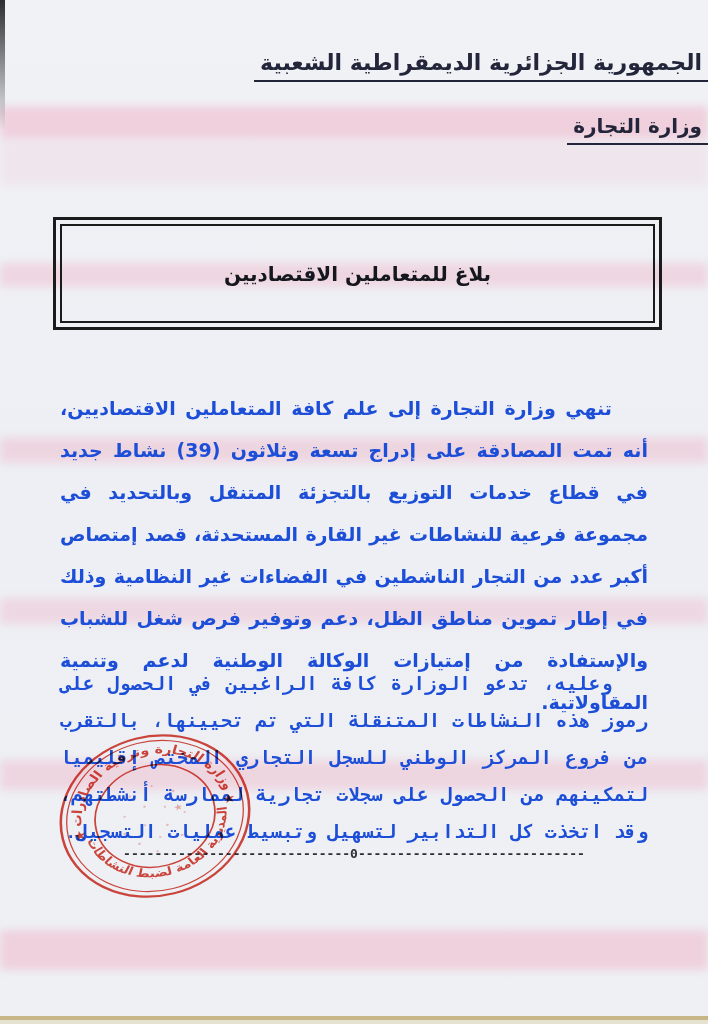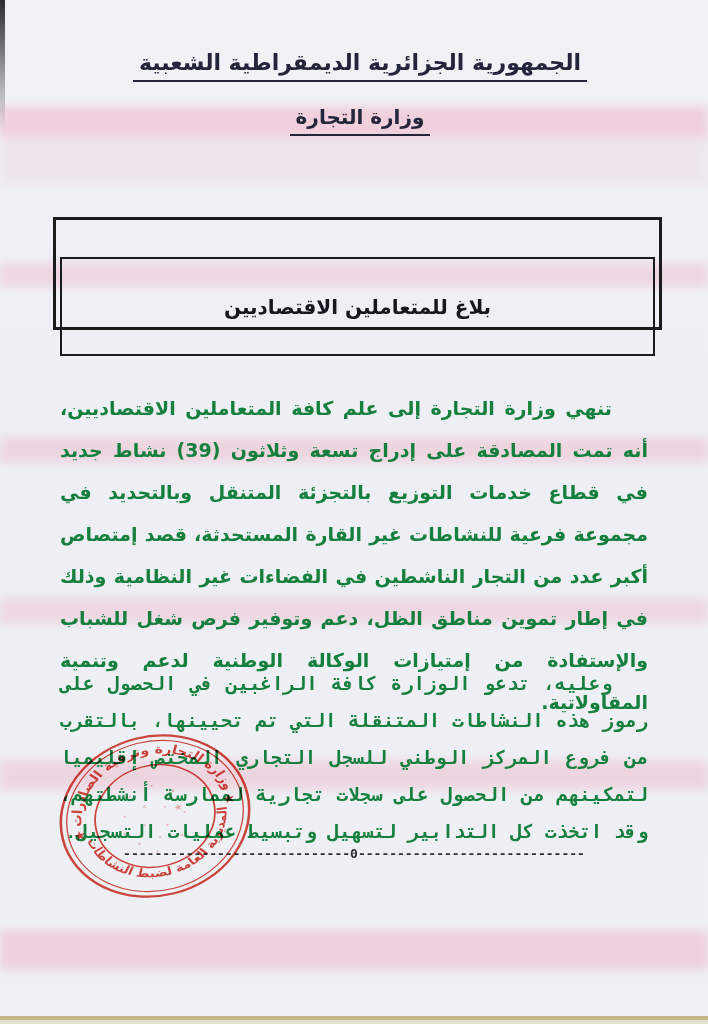--- a/index.html
+++ b/index.html
@@ -11,35 +11,35 @@
   }
   .page{position:absolute;inset:0;}
   
   .pink-band{position:absolute;left:0;right:0;background:#f09bb4;filter:blur(4px);pointer-events:none;z-index:0;}
   .edge-shadow{position:absolute;left:0;top:0;width:5px;height:130px;
     background:linear-gradient(180deg,rgba(10,10,12,.85),rgba(10,10,12,0));z-index:3;}
   .bottom-strip{position:absolute;left:0;right:0;top:1016px;height:4px;background:#bfad72;opacity:.85;z-index:3;}
   .bottom-strip2{position:absolute;left:0;right:0;top:1020px;height:4px;background:#e6e2d2;z-index:3;}
 
   
-  .hdr{position:absolute;left:0;right:0;text-align:center;z-index:1;color:#23263a;padding-left:12px;}
+  .hdr{position:absolute;left:0;right:0;text-align:right;z-index:1;color:#23263a;padding-left:12px;}
   .hdr .u{display:inline-block;border-bottom:2px solid #23263a;padding:0 6px 5px 6px;font-weight:bold;}
   .hdr1{top:50px;font-size:22px;}
-  .hdr2{top:105px;font-size:20px;}
+  .hdr2{top:114px;font-size:20px;}
 
   
   .title-box{position:absolute;left:53px;top:217px;width:609px;height:113px;
     box-sizing:border-box;border:3px solid #191c1b;padding:4px;z-index:1;}
   .title-box-inner{box-sizing:border-box;width:100%;height:100%;border:2px solid #191c1b;
-    display:flex;align-items:center;justify-content:center;margin-top:33px;}
+    display:flex;align-items:center;justify-content:center;}
   .title-text{font-size:20px;font-weight:bold;color:#15171f;direction:rtl;}
 
   
   .para{position:absolute;left:60px;right:60px;direction:rtl;text-align:justify;
-    font-size:19px;font-weight:bold;color:#15803d;text-indent:36px;z-index:1;}
+    font-size:19px;font-weight:bold;color:#1d4ed8;text-indent:36px;z-index:1;}
   .para1{top:368px;line-height:42px;}
   .para2{top:648px;line-height:37px;font-family:Liberation Mono, monospace;}
 
   
   .divider{position:absolute;left:0;right:0;top:846px;text-align:center;
     font-family:"DejaVu Sans Mono",monospace;font-size:13px;font-weight:bold;
     color:#2c3038;letter-spacing:0;z-index:1;}
 
   
   .stamp{position:absolute;left:56px;top:733px;width:198px;height:166px;z-index:2;

